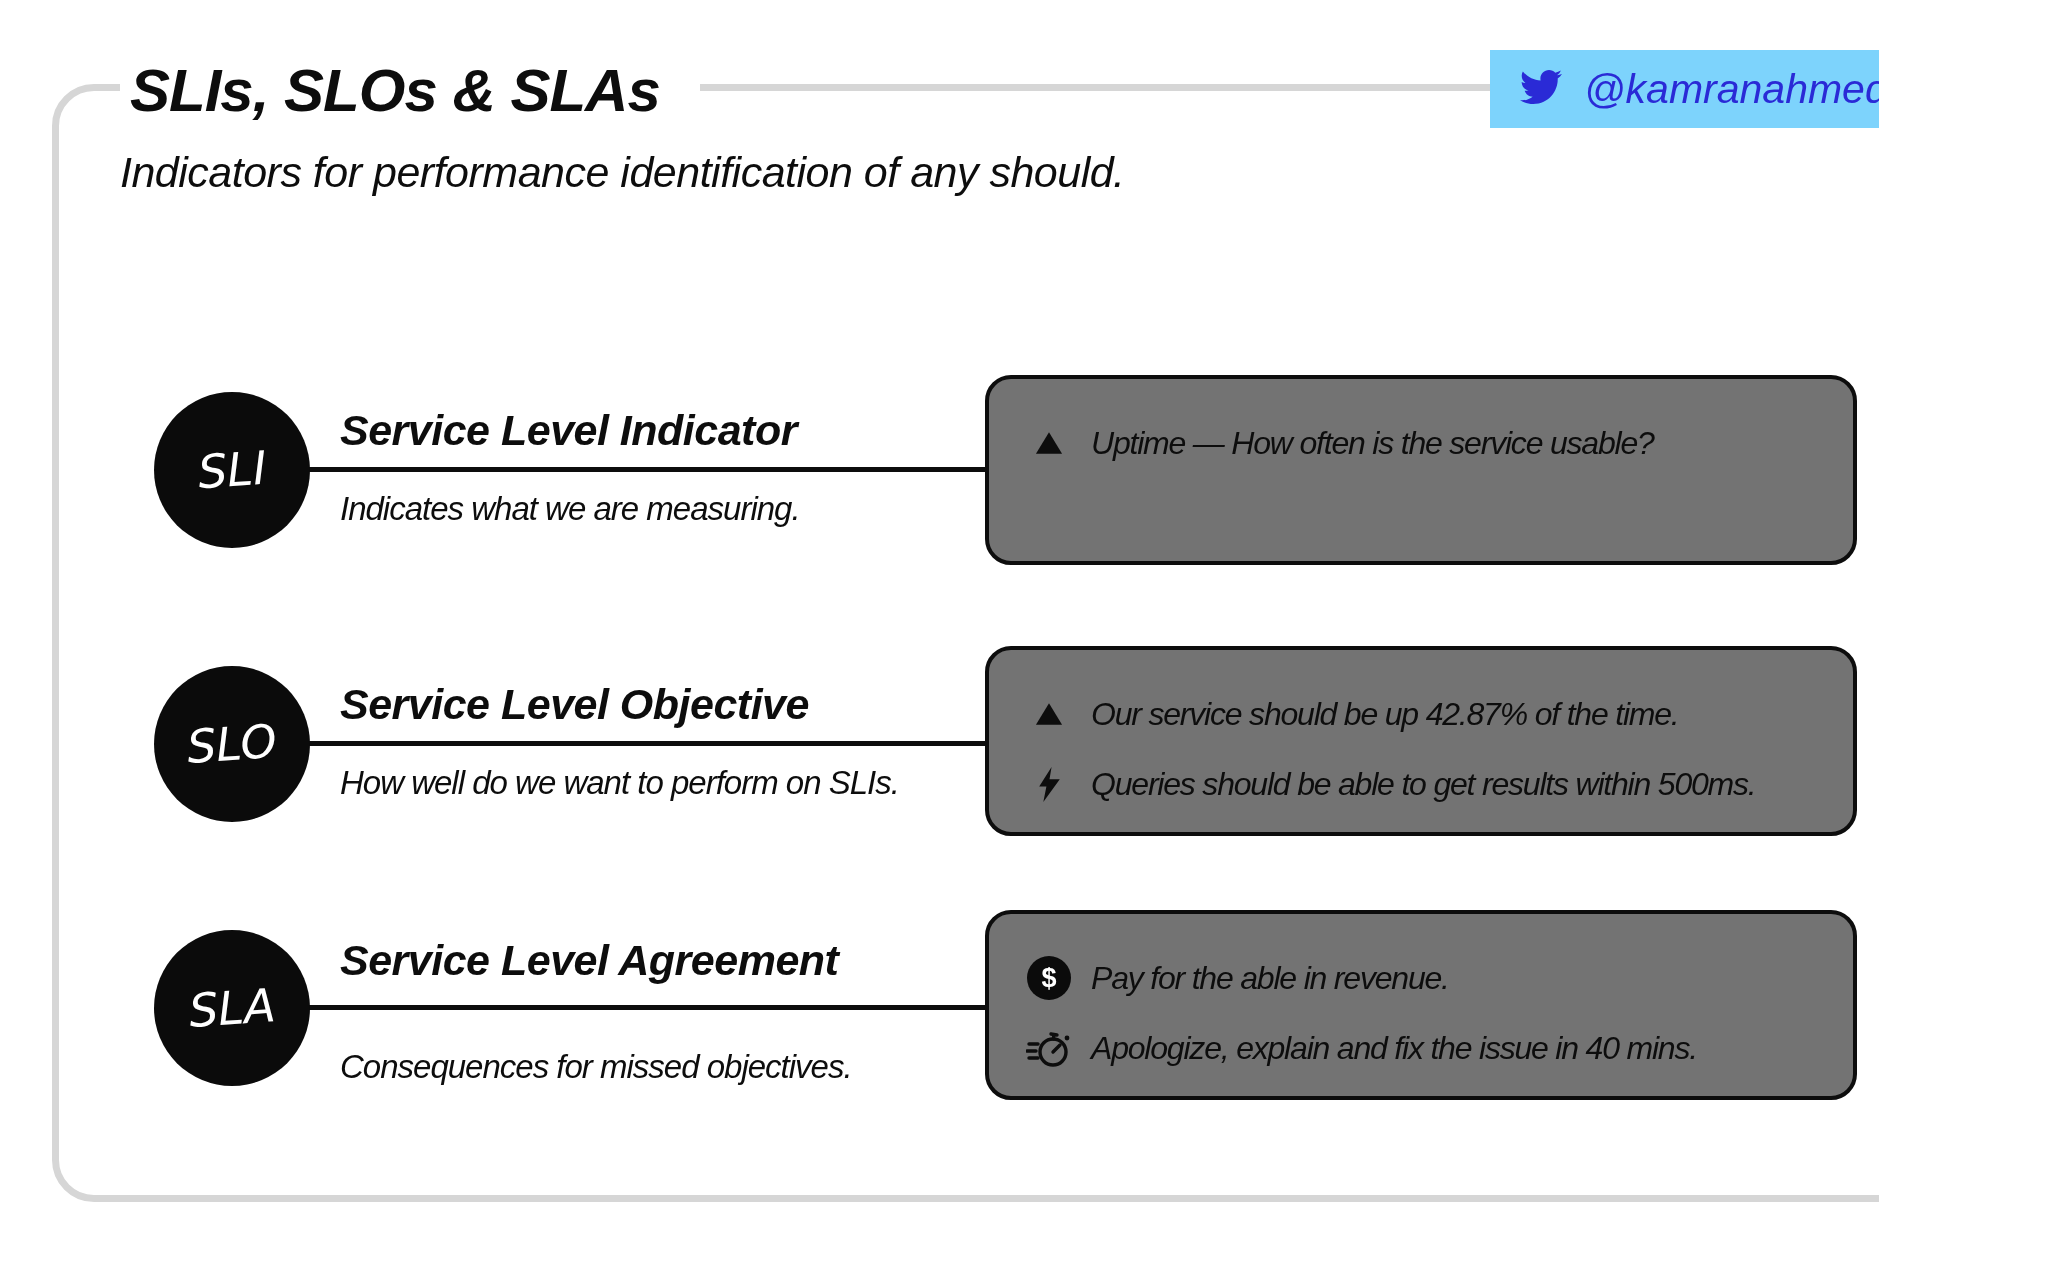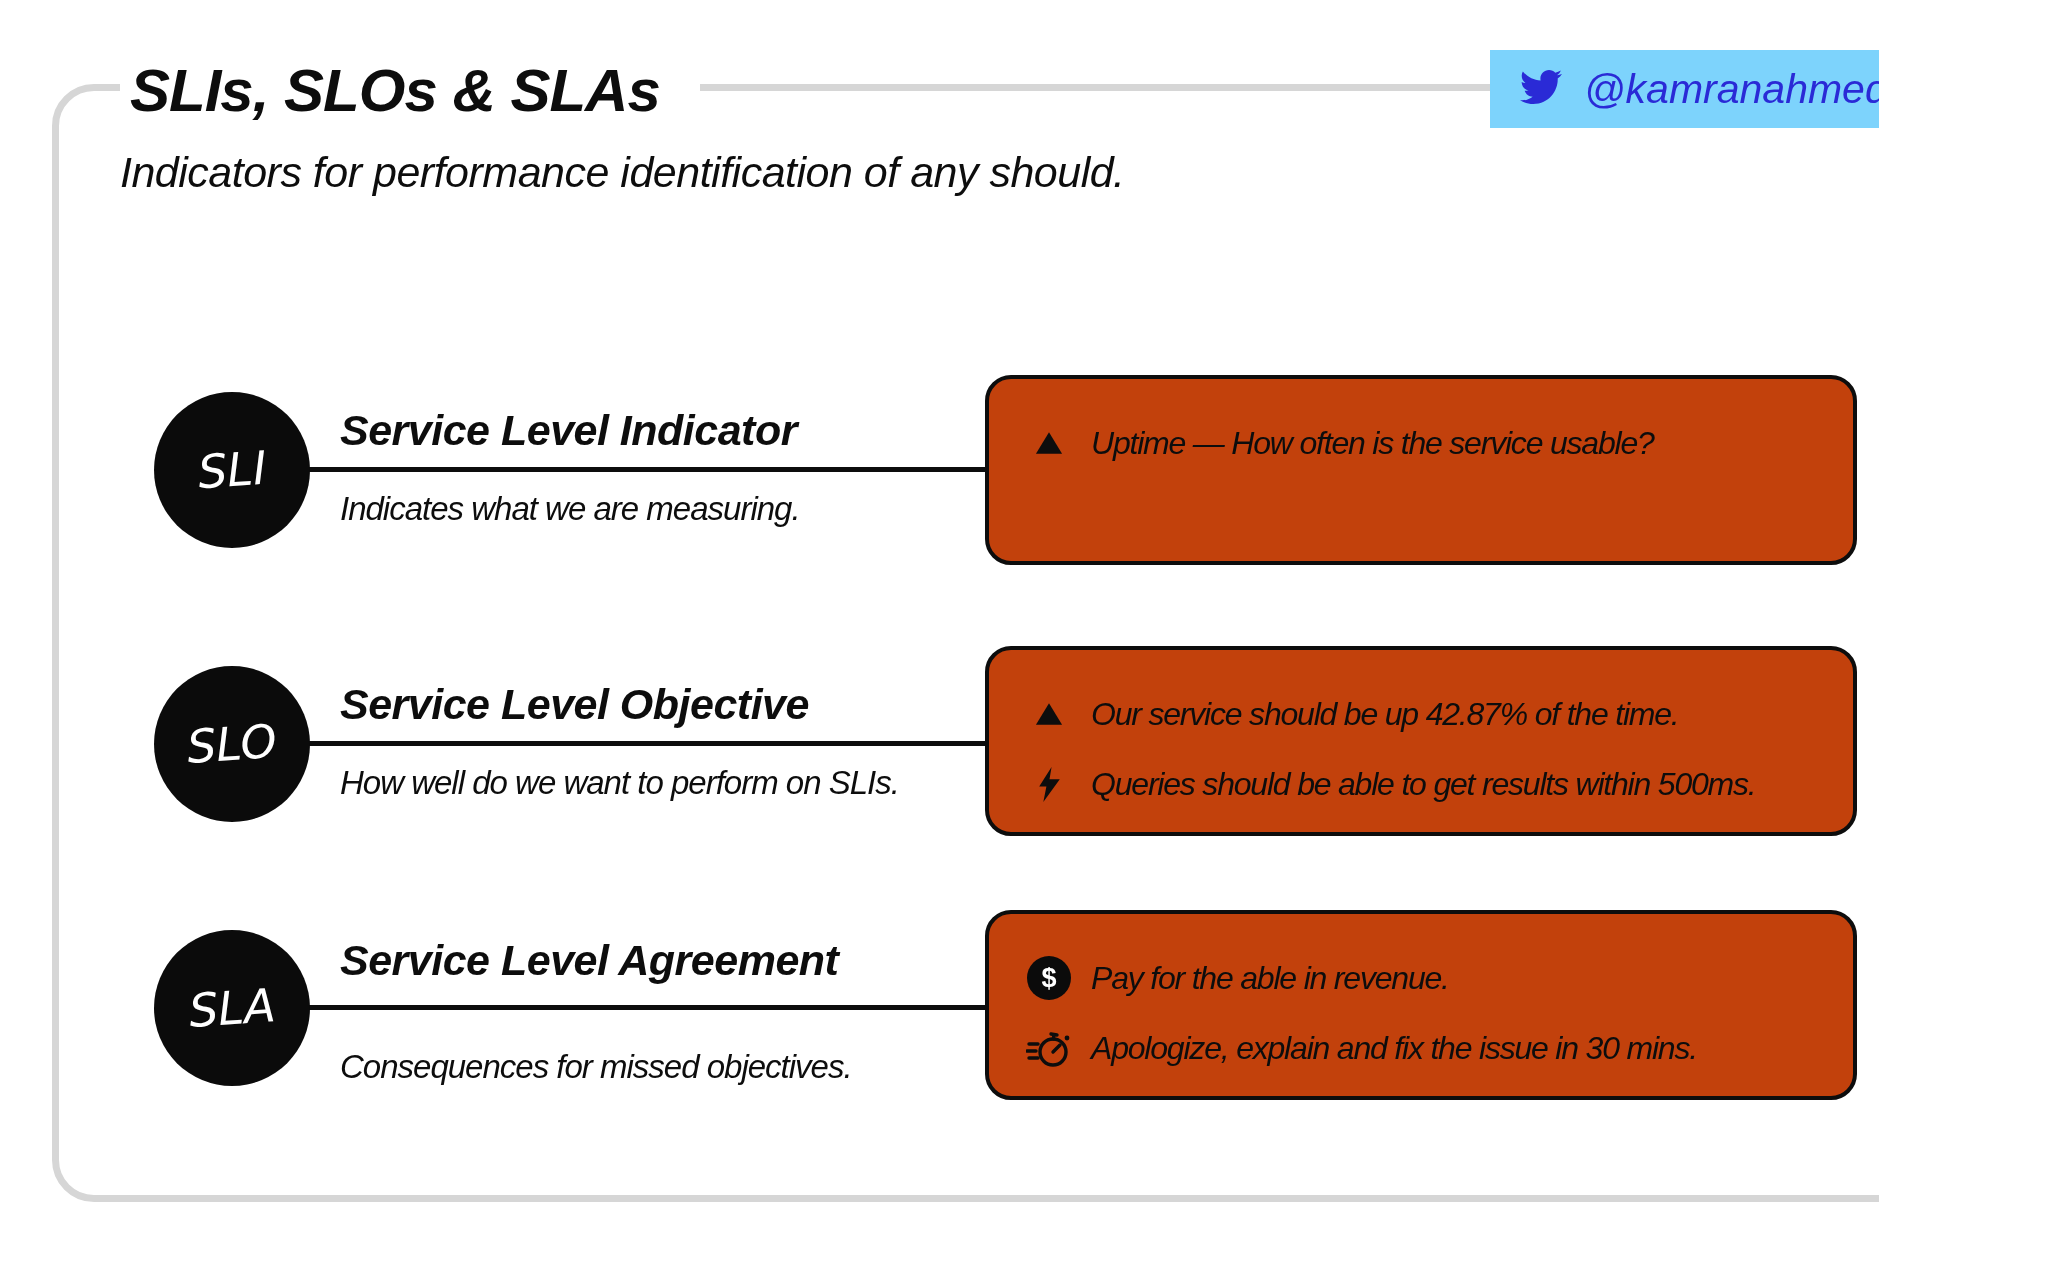--- a/index.html
+++ b/index.html
@@ -107,21 +107,21 @@
     font-family: "Liberation Sans", sans-serif;
     font-size: 33px;
     font-style: italic;
     letter-spacing: -1px;
     white-space: nowrap;
   }
   .panel {
     position: absolute;
     left: 985px;
     width: 872px; height: 190px;
-    background: #c2410c;
+    background: #737373;
     border: 4px solid #0d0d0d;
     border-radius: 26px;
     padding: 29px 18px 0 36px;
   }
   .bullet {
     display: flex; align-items: center; gap: 18px;
     height: 70px;
     white-space: nowrap;
   }
   .bullet .icon-slot {
@@ -234,18 +234,18 @@
               <line x1="27" y1="27" x2="34" y2="20"></line>
               <line x1="25" y1="9" x2="31" y2="10"></line>
               <line x1="28" y1="10" x2="27.3" y2="14"></line>
               <line x1="3" y1="19" x2="12" y2="19"></line>
               <line x1="1" y1="26" x2="10" y2="26"></line>
               <line x1="3" y1="33" x2="12" y2="33"></line>
             </g>
             <circle cx="41" cy="13" r="2.4" fill="#0d0d0d"></circle>
           </svg>
         </span>
-        <span class="bullet-text">Apologize, explain and fix the issue in 30 mins.</span>
+        <span class="bullet-text">Apologize, explain and fix the issue in 40 mins.</span>
       </div>
     </div>
   </div>
 
 </div>
 
 </body></html>

